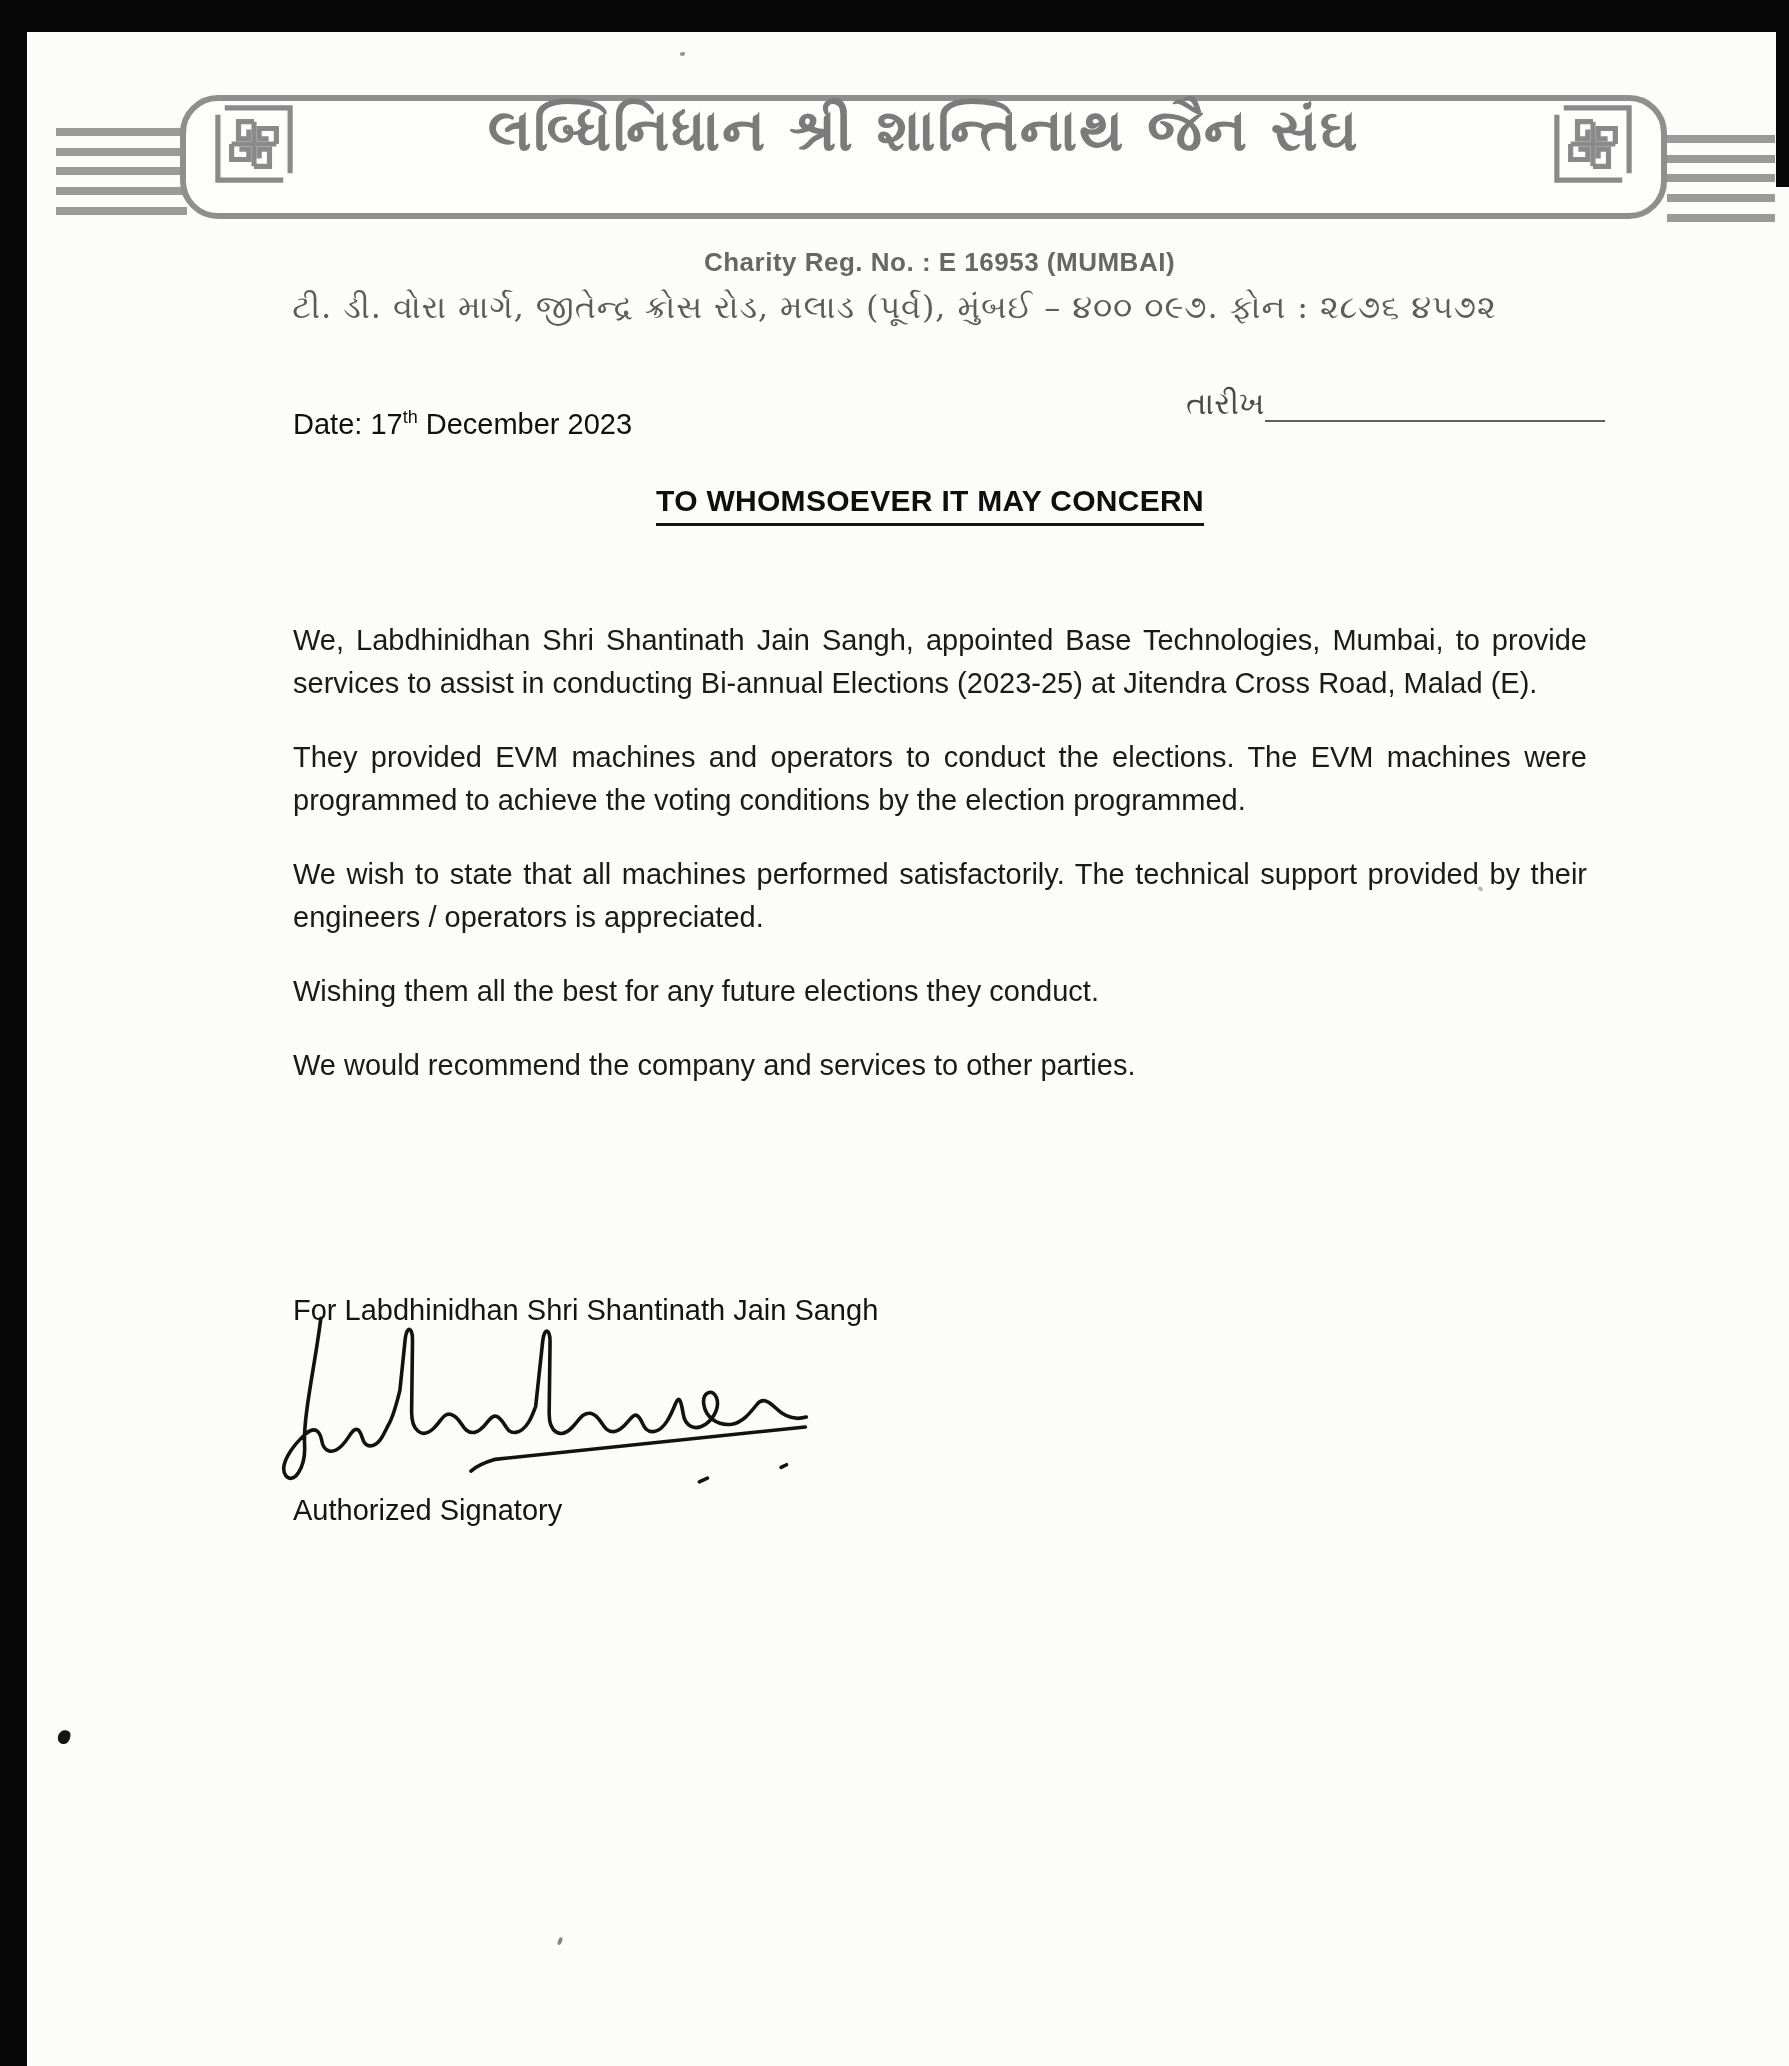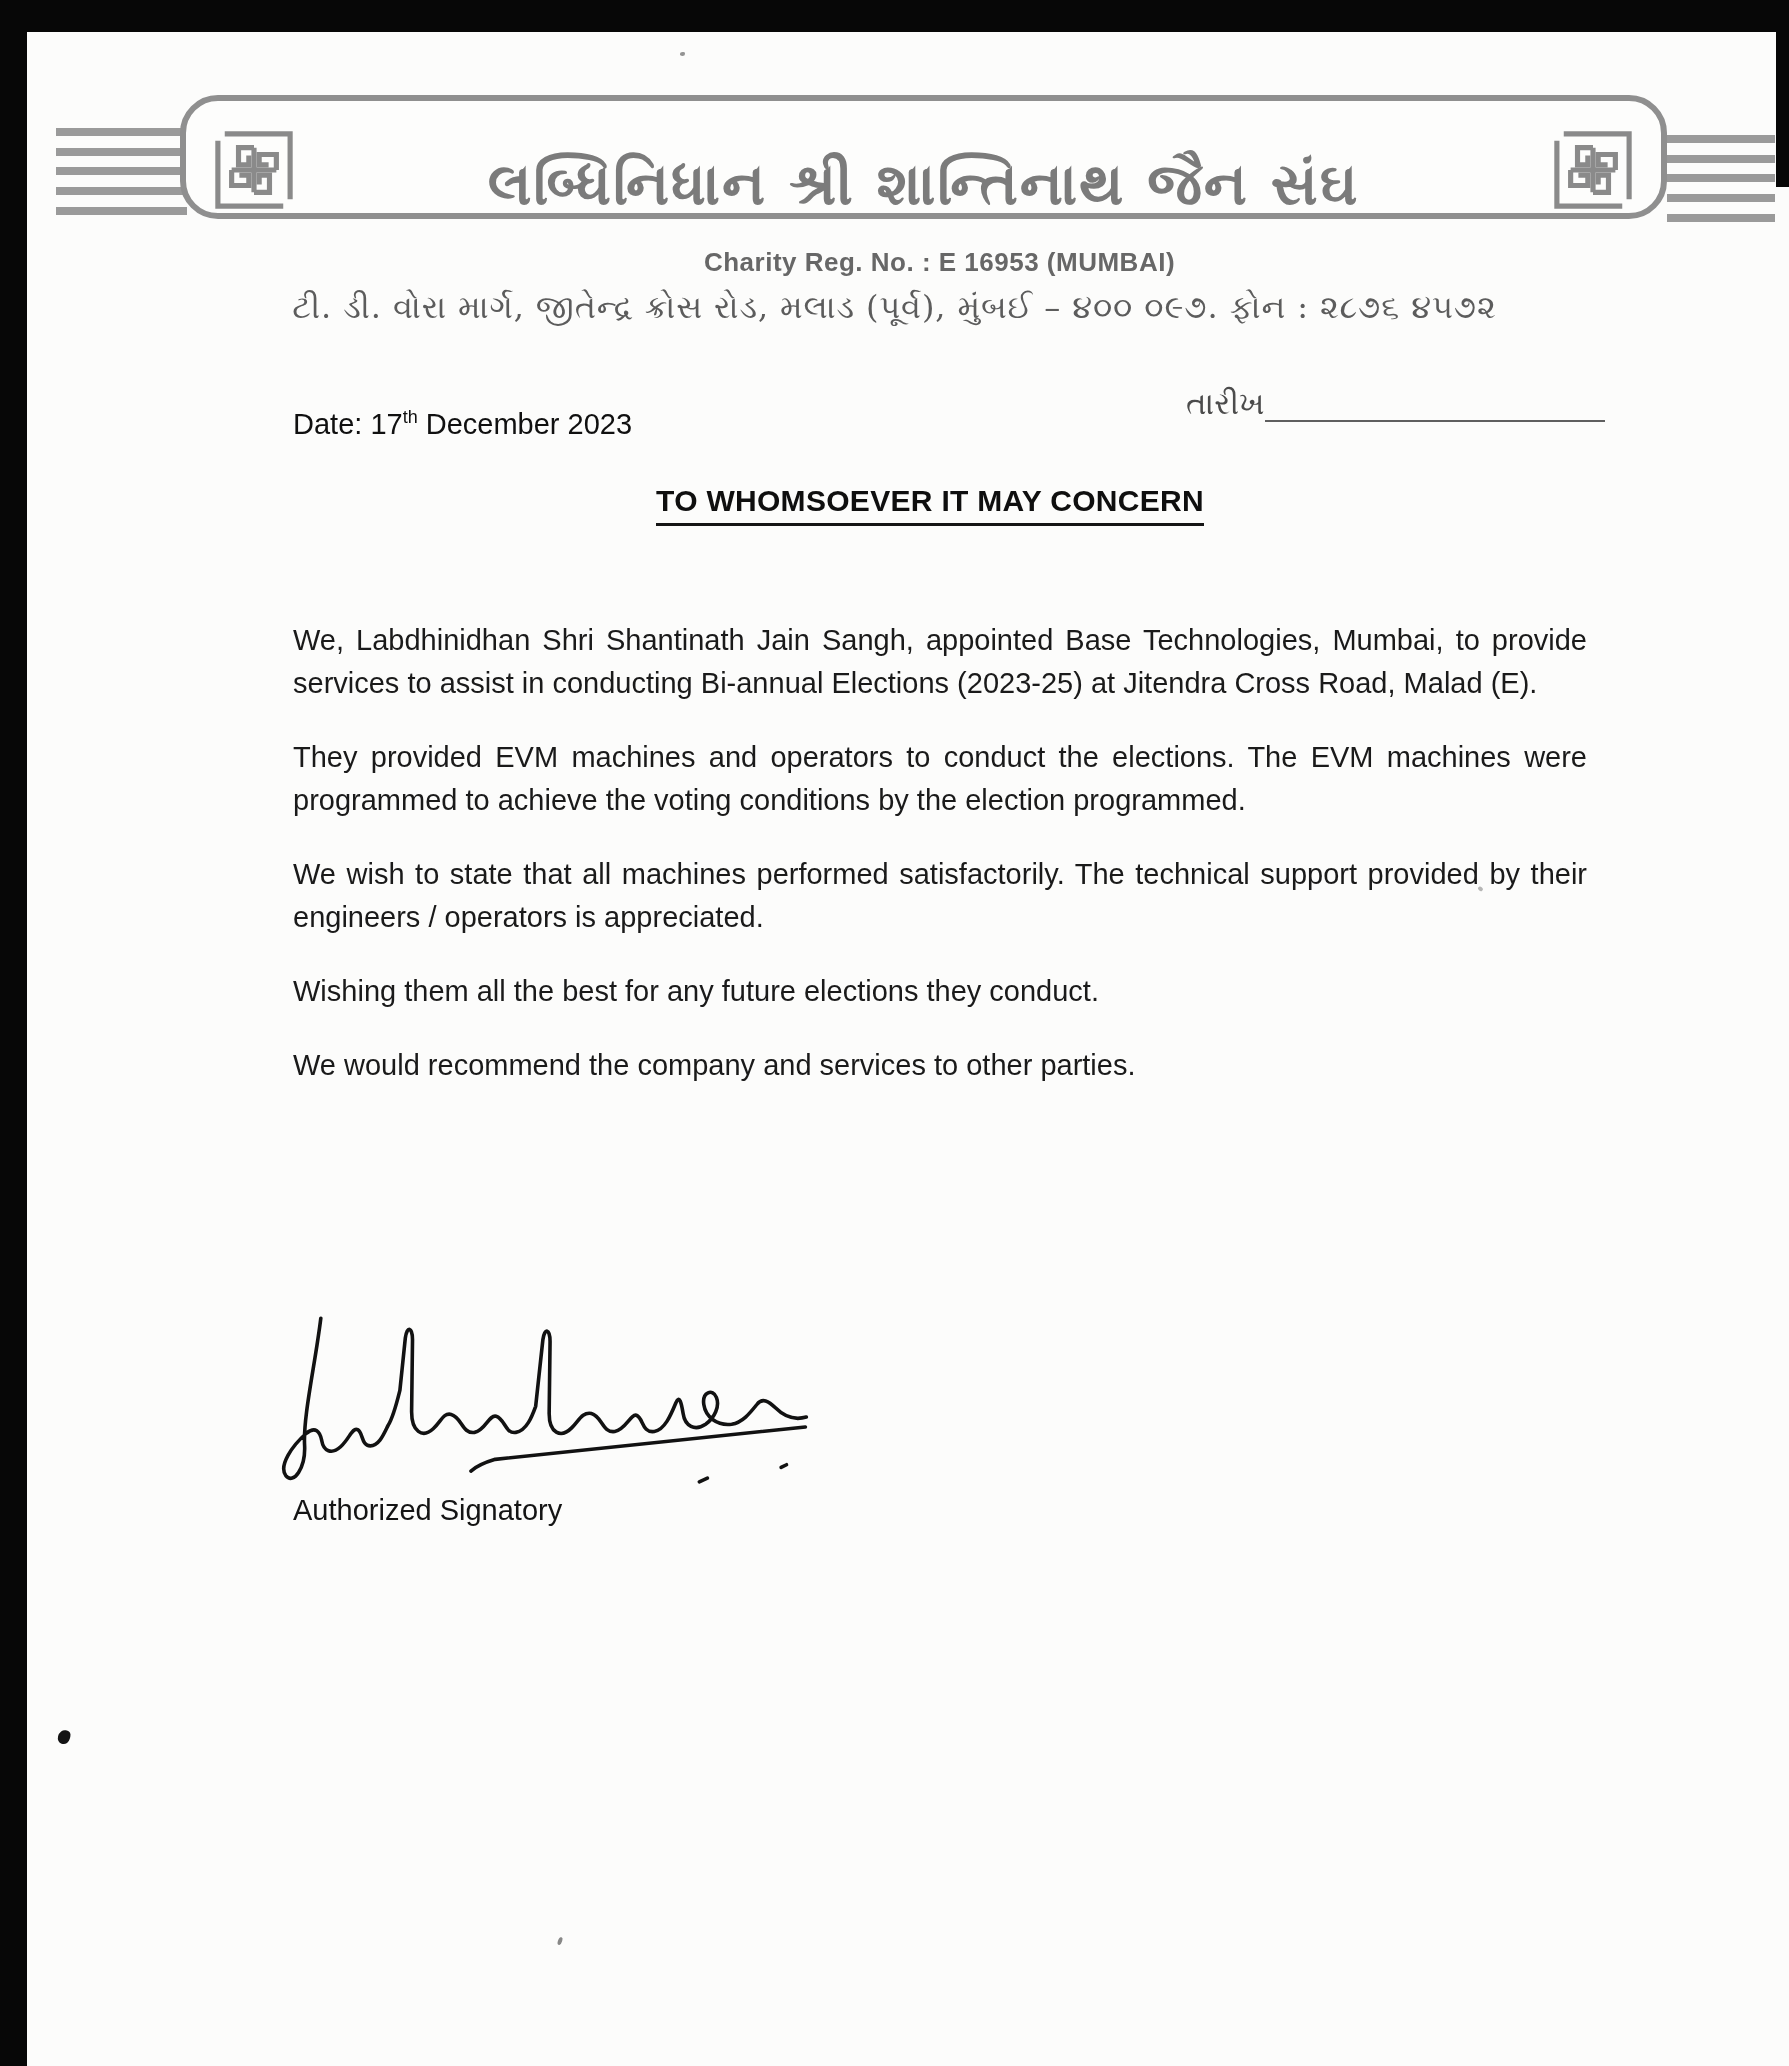--- a/index.html
+++ b/index.html
@@ -20,21 +20,21 @@
   .speck.s1{left:680px;top:52px;width:4.5px;height:3.6px;opacity:.45;}
   .speck.s2{left:1478px;top:887px;width:5.4px;height:3.6px;opacity:.3;transform:rotate(40deg);}
   .speck.s3{left:558px;top:1937px;width:3.6px;height:8px;opacity:.5;transform:rotate(18deg);}
 
   
   .banner{
     position:absolute;left:180px;top:95px;width:1487px;height:124px;
     box-sizing:border-box;
     border:6.3px solid #8f8f8f;border-radius:38px;
     background:#fdfdfc;
-    display:flex;align-items:flex-end;gap:16px;
+    display:flex;align-items:flex-start;gap:16px;
     padding:0 25px;
   }
   .org-name{
     flex:1;text-align:center;
     font-family:"DejaVu Serif", serif;
     font-size:58px;font-weight:bold;letter-spacing:1.8px;
     color:#7b7b7b;line-height:1;white-space:nowrap;
   }
   .ornament{width:86px;height:86px;color:#8a8a8a;flex:0 0 auto;}
   .stripes{position:absolute;display:flex;flex-direction:column;gap:11.7px;}
@@ -161,20 +161,21 @@
   </div>
 
   <div class="body-col">
     <p>We, Labdhinidhan Shri Shantinath Jain Sangh, appointed Base Technologies, Mumbai, to provide services to assist in conducting Bi-annual Elections (2023-25) at Jitendra Cross Road, Malad (E).</p>
     <p>They provided EVM machines and operators to conduct the elections. The EVM machines were programmed to achieve the voting conditions by the election programmed.</p>
     <p>We wish to state that all machines performed satisfactorily. The technical support provided by their engineers / operators is appreciated.</p>
     <p class="short">Wishing them all the best for any future elections they conduct.</p>
     <p class="short">We would recommend the company and services to other parties.</p>
   </div>
 
+  <div class="signoff">For Labdhinidhan Shri Shantinath Jain Sangh</div>
 
   <svg class="signature" viewBox="0 0 732 208">
     <g fill="none" stroke="#121212" stroke-width="4" stroke-linecap="round" stroke-linejoin="round">
       <path d="M46,8 C40,58 26,118 28,150 C29,174 16,194 7,183 C-1,172 14,150 30,136 C40,128 45,134 47,144 C49,156 58,160 68,151 C78,142 81,129 87,132 C93,135 91,150 101,150 C111,150 116,137 121,127 C127,117 130,104 134,88 L140,30 C142,16 148,18 148,32 L147,112 C147,134 159,142 171,131 C180,123 182,113 191,115 C203,118 203,137 217,135 C229,133 233,115 241,117 C251,120 251,137 263,135 C275,133 281,117 285,106 L293,32 C295,18 301,20 301,34 L300,114 C300,136 313,142 325,130 C333,122 337,112 347,114 C359,117 359,136 373,134 C385,132 391,114 397,116 C405,119 403,136 417,134 C429,132 436,114 441,102 C445,93 447,102 449,114 C451,128 462,134 474,126 C484,119 490,106 486,96 C482,86 470,90 472,104 C474,118 487,128 503,126 C515,124 523,114 531,104 C537,96 544,100 552,108 C560,116 572,122 586,118"></path>
       <path d="M213,178 C220,172 230,168 240,165 L585,129"></path>
       <path d="M467,190 L476,186"></path>
       <path d="M558,174 L564,171"></path>
     </g>
   </svg>
 

